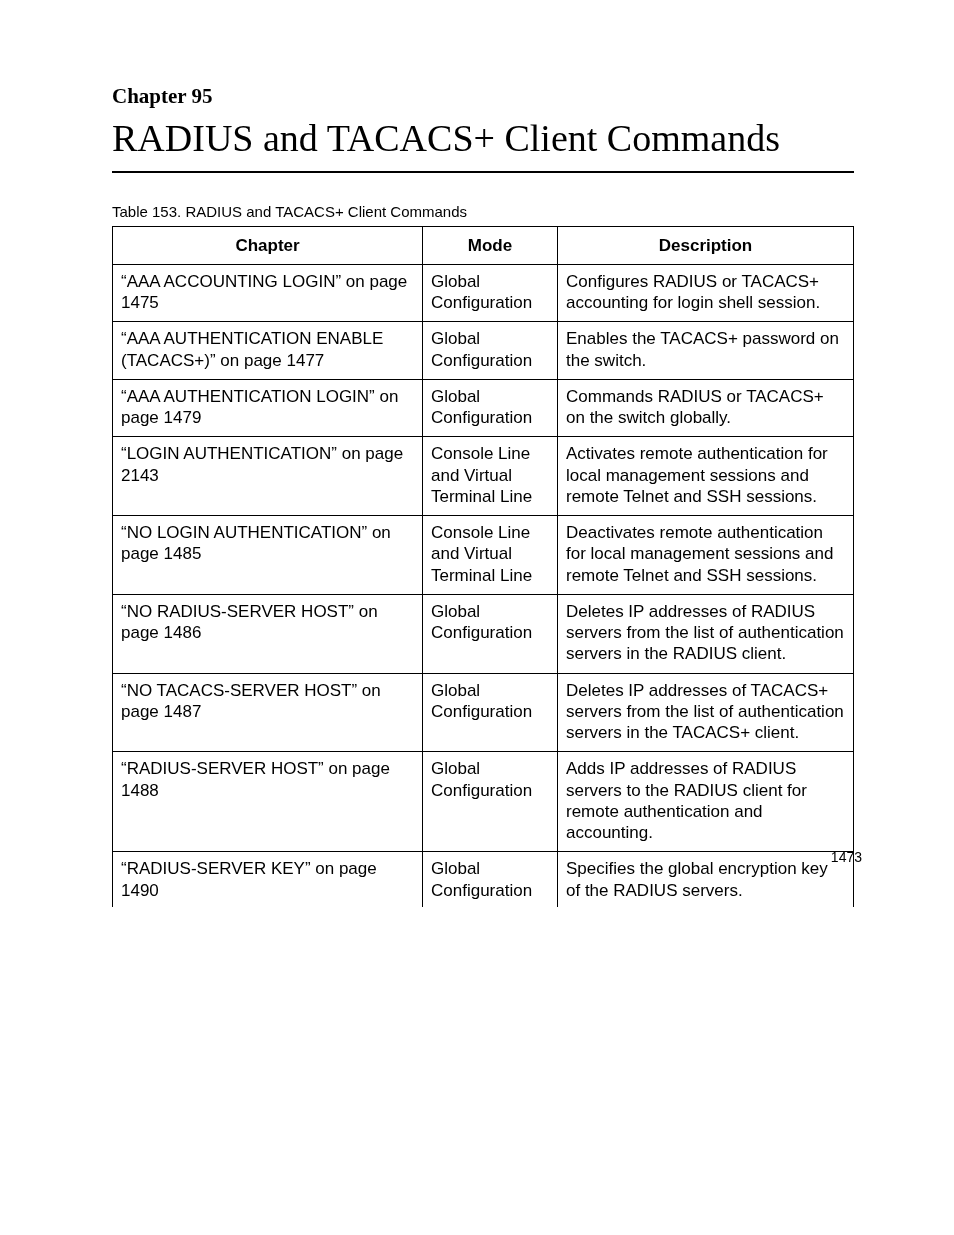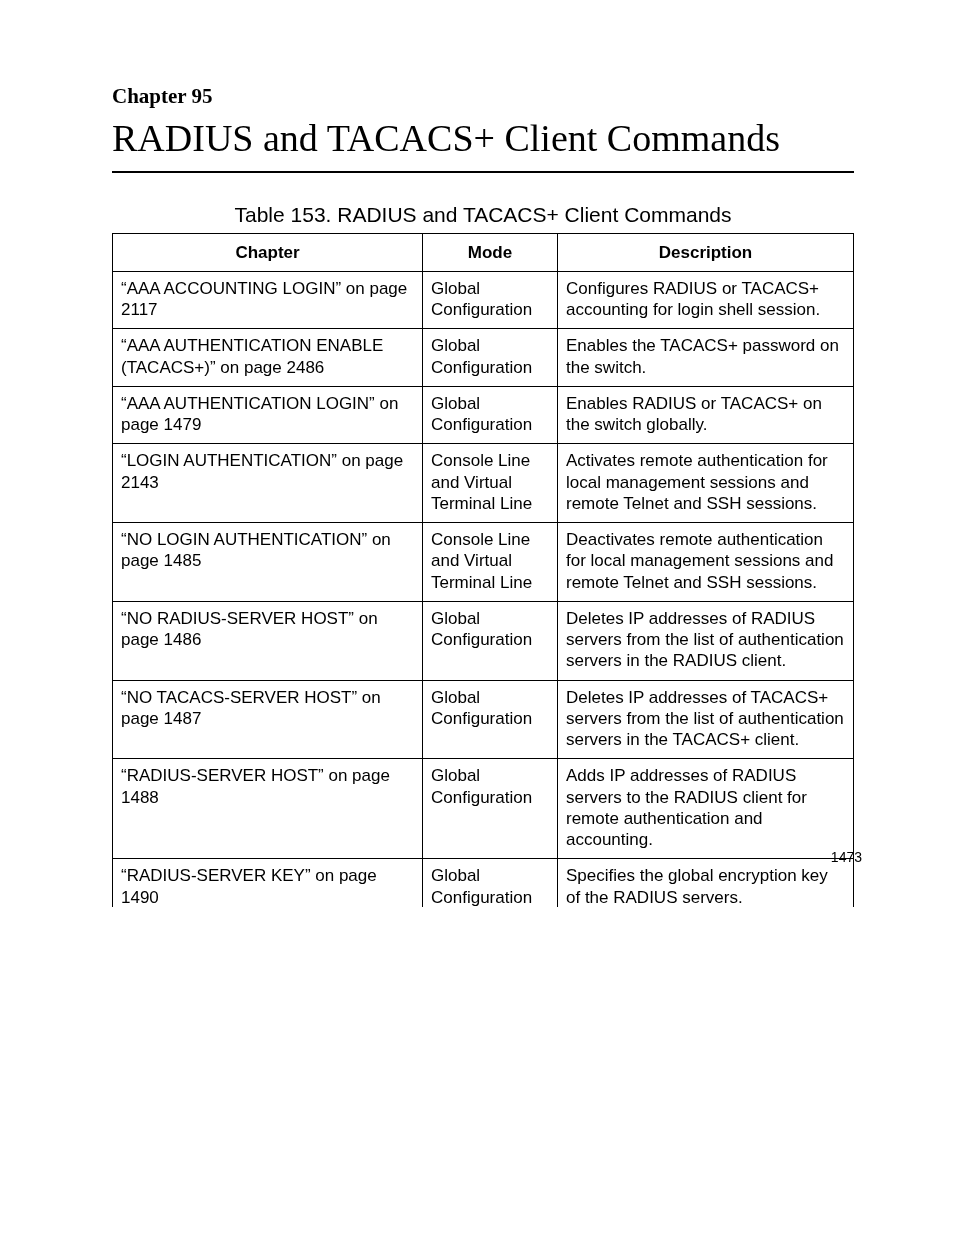--- a/index.html
+++ b/index.html
@@ -33,22 +33,22 @@
   }
   .intro-wrap {
     margin-top: 60px;
     padding-left: 200px;
   }
   .intro-text {
     font-size: 17px;
     line-height: 1.35;
   }
   .table-caption {
-    text-align: center;
-    font-size: 21px;
+    text-align: left;
+    font-size: 15px;
     margin-top: 30px;
     margin-bottom: 6px;
   }
   table.commands {
     border-collapse: collapse;
     width: 100%;
     font-size: 17px;
   }
   table.commands th, table.commands td {
     border: 1.5px solid #000;
@@ -93,33 +93,33 @@
     </colgroup>
     <thead>
       <tr>
         <th>Chapter</th>
         <th>Mode</th>
         <th>Description</th>
       </tr>
     </thead>
     <tbody>
       <tr>
-        <td>“AAA ACCOUNTING LOGIN” on page 2117</td>
+        <td>“AAA ACCOUNTING LOGIN” on page 1475</td>
         <td>Global Configuration</td>
         <td>Configures RADIUS or TACACS+ accounting for login shell session.</td>
       </tr>
       <tr>
-        <td>“AAA AUTHENTICATION ENABLE (TACACS+)” on page 2486</td>
+        <td>“AAA AUTHENTICATION ENABLE (TACACS+)” on page 1477</td>
         <td>Global Configuration</td>
         <td>Enables the TACACS+ password on the switch.</td>
       </tr>
       <tr>
         <td>“AAA AUTHENTICATION LOGIN” on page 1479</td>
         <td>Global Configuration</td>
-        <td>Enables RADIUS or TACACS+ on the switch globally.</td>
+        <td>Commands RADIUS or TACACS+ on the switch globally.</td>
       </tr>
       <tr>
         <td>“LOGIN AUTHENTICATION” on page 2143</td>
         <td>Console Line and Virtual Terminal Line</td>
         <td>Activates remote authentication for local management sessions and remote Telnet and SSH sessions.</td>
       </tr>
       <tr>
         <td>“NO LOGIN AUTHENTICATION” on page 1485</td>
         <td>Console Line and Virtual Terminal Line</td>
         <td>Deactivates remote authentication for local management sessions and remote Telnet and SSH sessions.</td>

